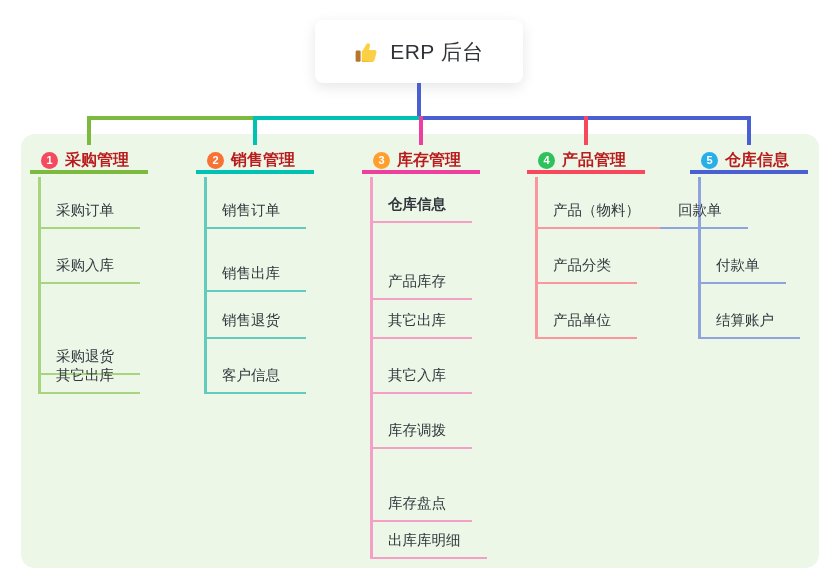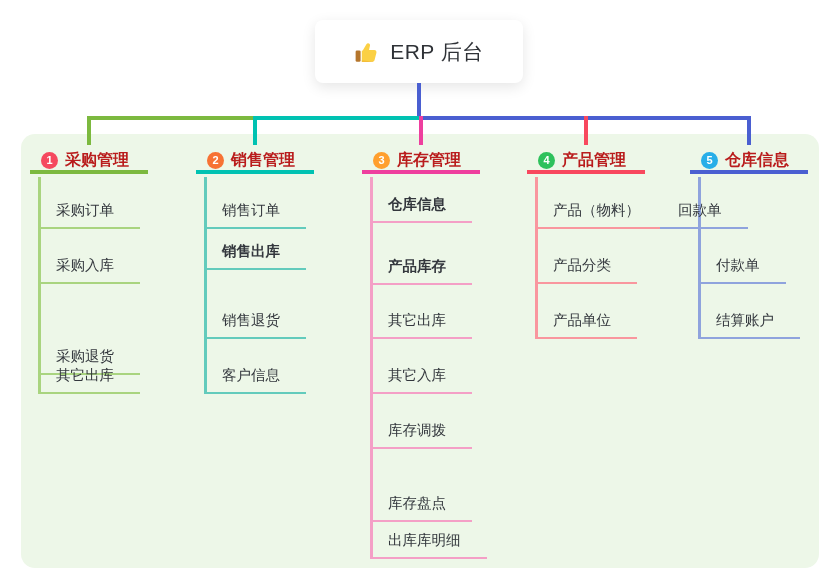--- a/index.html
+++ b/index.html
@@ -75,29 +75,29 @@
       </div>
       <div class="child-node" style="left: 38px; top: 202px; border-bottom-color: rgb(169, 212, 127);">采购订单</div>
       <div class="child-node" style="left: 38px; top: 257px; border-bottom-color: rgb(169, 212, 127);">采购入库</div>
       <div class="child-node" style="left: 38px; top: 312px; border-bottom-color: rgb(169, 212, 127); margin-top: 36px;">采购退货</div>
       <div class="child-node" style="left: 38px; top: 367px; border-bottom-color: rgb(169, 212, 127);">其它出库</div>
       <div class="branch-title" style="left: 196px; border-bottom-color: rgb(0, 194, 178);">
         <span class="badge" style="background: rgb(247, 114, 52);">2</span>
         <span class="branch-label">销售管理</span>
       </div>
       <div class="child-node" style="left: 204px; top: 202px; border-bottom-color: rgb(99, 203, 188);">销售订单</div>
-      <div class="child-node" style="left: 204px; top: 243px; border-bottom-color: rgb(99, 203, 188); font-weight: bold;">销售出库</div>
+      <div class="child-node" style="left: 204px; top: 265px; border-bottom-color: rgb(99, 203, 188);">销售出库</div>
       <div class="child-node" style="left: 204px; top: 312px; border-bottom-color: rgb(99, 203, 188);">销售退货</div>
       <div class="child-node" style="left: 204px; top: 367px; border-bottom-color: rgb(99, 203, 188);">客户信息</div>
       <div class="branch-title" style="left: 362px; border-bottom-color: rgb(238, 63, 158);">
         <span class="badge" style="background: rgb(255, 159, 46);">3</span>
         <span class="branch-label">库存管理</span>
       </div>
       <div class="child-node" style="left: 370px; top: 196px; border-bottom-color: rgb(244, 159, 198); font-weight: bold;">仓库信息</div>
-      <div class="child-node" style="left: 370px; top: 258px; border-bottom-color: rgb(244, 159, 198); font-weight: bold;">产品库存</div>
+      <div class="child-node" style="left: 370px; top: 273px; border-bottom-color: rgb(244, 159, 198);">产品库存</div>
       <div class="child-node" style="left: 370px; top: 312px; border-bottom-color: rgb(244, 159, 198);">其它出库</div>
       <div class="child-node" style="left: 370px; top: 367px; border-bottom-color: rgb(244, 159, 198);">其它入库</div>
       <div class="child-node" style="left: 370px; top: 422px; border-bottom-color: rgb(244, 159, 198);">库存调拨</div>
       <div class="child-node" style="left: 370px; top: 495px; border-bottom-color: rgb(244, 159, 198);">库存盘点</div>
       <div class="child-node" style="left: 370px; top: 532px; border-bottom-color: rgb(244, 159, 198);">出库库明细</div>
       <div class="branch-title" style="left: 527px; border-bottom-color: rgb(248, 72, 94);">
         <span class="badge" style="background: rgb(46, 193, 92);">4</span>
         <span class="branch-label">产品管理</span>
       </div>
       <div class="child-node" style="left: 535px; top: 202px; border-bottom-color: rgb(249, 150, 158);">产品（物料）</div>

